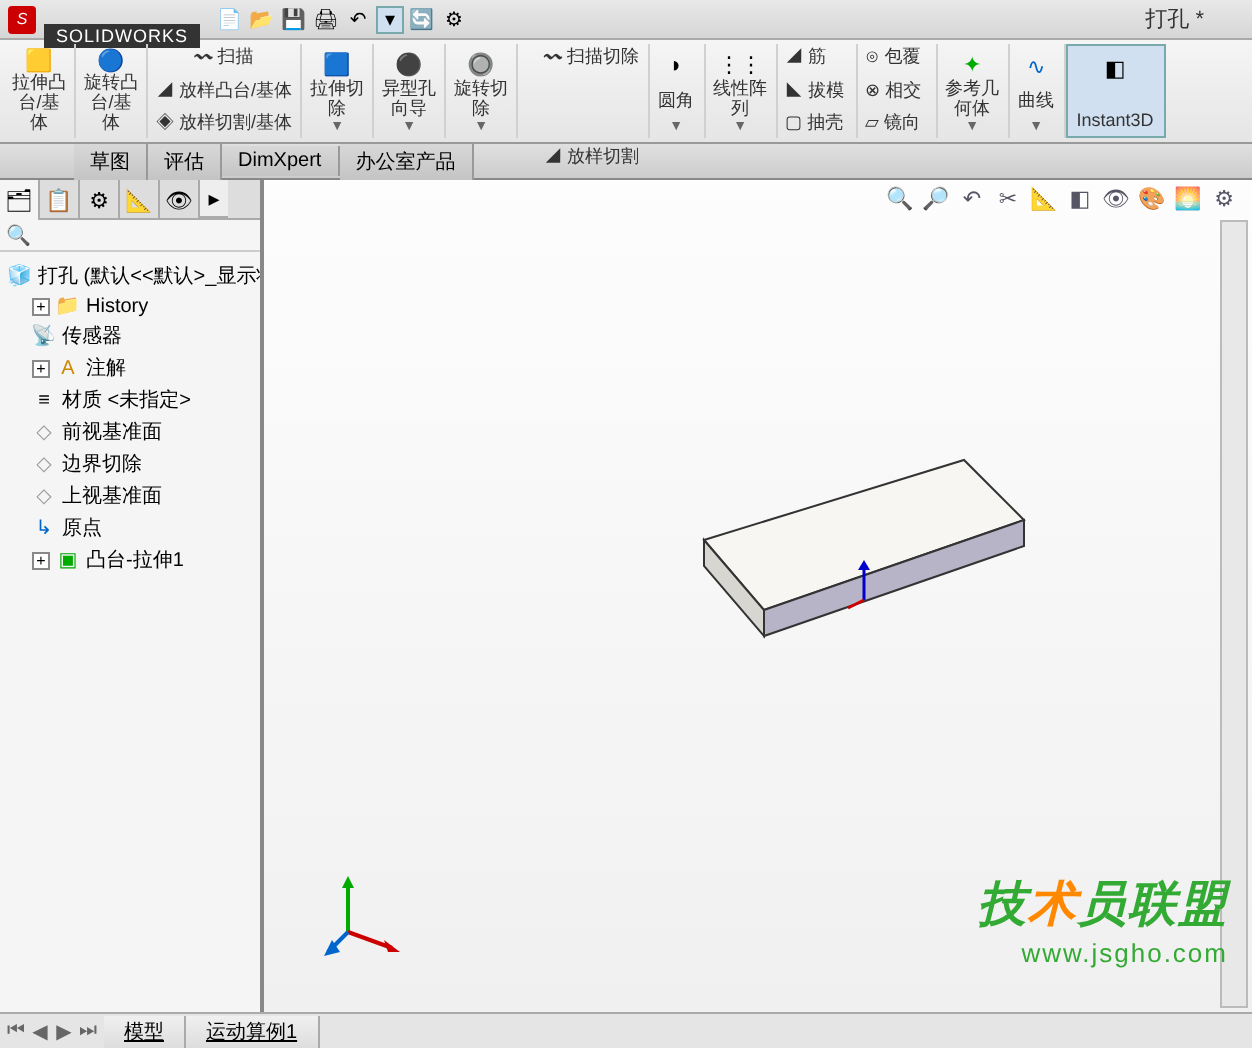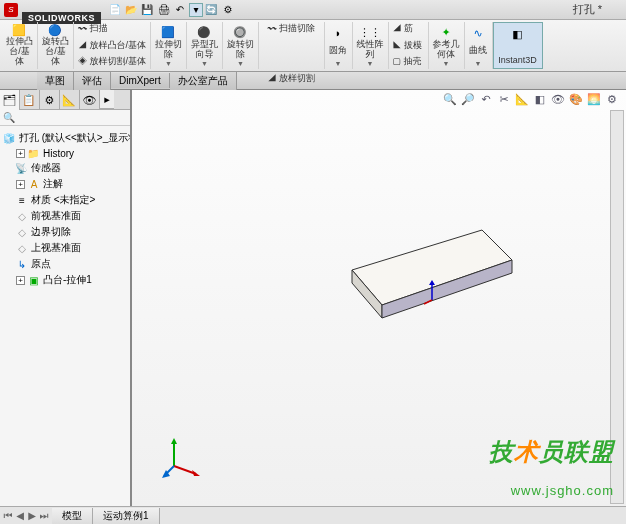--- a/index.html
+++ b/index.html
@@ -1,20 +1,20 @@
 <!DOCTYPE html>
 <html><head>
 <meta charset="utf-8">
 <style>
 * { box-sizing: border-box; margin: 0; padding: 0; font-family: "Microsoft YaHei", SimSun, Arial, sans-serif; }
 body { width: 626px; height: 524px; overflow: hidden; background: #fff; font-size: 11px; position: relative; }
 
 .titlebar { height: 20px; background: linear-gradient(#e8e8e8,#d6d6d6); display: flex; align-items: center; padding: 0 4px; border-bottom: 1px solid #aaa; }
 .sw-logo { width: 14px; height: 14px; background: #c00; border-radius: 2px; margin-right: 4px; color: #fff; font-size: 8px; font-style: italic; display: flex; align-items: center; justify-content: center; }
-.titlebar-brand { color: #fff; background: #333; padding: 1px 6px; font-size: 9px; font-weight: bold; letter-spacing: 0.5px; margin-top: 16px; }
+.titlebar-brand { color: #fff; background: #333; padding: 1px 6px; font-size: 9px; font-weight: normal; letter-spacing: 0.5px; margin-top: 16px; }
 .top-icons { display: flex; gap: 2px; margin-left: 8px; }
 .top-icon { width: 14px; height: 14px; display: flex; align-items: center; justify-content: center; font-size: 10px; }
 .titlebar-right { margin-left: auto; font-size: 11px; color: #333; padding-right: 20px; }
 
 .ribbon { height: 52px; background: linear-gradient(#f5f5f5,#e5e5e5); border-bottom: 1px solid #999; display: flex; align-items: stretch; padding: 2px; }
 .ribbon-item { display: flex; flex-direction: column; align-items: center; justify-content: space-between; padding: 2px 4px; min-width: 30px; border-right: 1px solid #d0d0d0; position: relative; }
 .ribbon-item.small { min-width: 28px; }
 .ribbon-item.selected { background: #d0e0f0; border: 1px solid #7aa; }
 .ribbon-icon { width: 18px; height: 18px; display: flex; align-items: center; justify-content: center; }
 .ribbon-label { font-size: 9px; color: #333; text-align: center; line-height: 1.1; white-space: nowrap; }
@@ -38,27 +38,27 @@
 
 .viewport { flex: 1; position: relative; background: linear-gradient(#fdfdfd,#f0f0f0); }
 .view-toolbar { position: absolute; top: 2px; right: 6px; display: flex; gap: 2px; }
 .view-icon { width: 16px; height: 14px; font-size: 11px; display: flex; align-items: center; justify-content: center; color: #556; }
 
 .part3d { position: absolute; left: 200px; top: 120px; }
 .triad { position: absolute; left: 30px; bottom: 30px; width: 40px; height: 40px; }
 .origin-marker { position: absolute; left: 290px; top: 190px; font-size: 12px; color: #00c; }
 
 .statusbar { position: absolute; bottom: 0; left: 0; right: 0; height: 18px; background: #e5e5e5; border-top: 1px solid #aaa; display: flex; align-items: center; font-size: 10px; }
-.status-tab { padding: 1px 10px; border-right: 1px solid #aaa; background: linear-gradient(#f0f0f0,#ddd); }
+.status-tab { padding: 1px 10px; border-right: 1px solid #aaa; background: linear-gradient(#f0f0f0,#ddd); text-decoration: underline; }
 .status-nav { display: flex; padding: 0 2px; }
 .status-nav span { width: 12px; text-align: center; color: #666; }
 
 .watermark1 { position: absolute; right: 12px; bottom: 38px; font-size: 24px; font-weight: 900; color: #3a3; font-style: italic; letter-spacing: 1px; margin-left: 44px; }
 .watermark1 .orange { color: #f80; }
-.watermark2 { position: absolute; right: 12px; bottom: 8px; font-size: 13px; color: #3a3; letter-spacing: 1px; margin-left: 12px; }
+.watermark2 { position: absolute; right: 12px; bottom: 22px; font-size: 13px; color: #3a3; letter-spacing: 1px; margin-left: 12px; }
 
 svg { overflow: visible; }
 </style>
 </head>
 <body>
 
 <div class="titlebar">
   <div class="sw-logo">S</div>
   <div class="titlebar-brand">SOLIDWORKS</div>
   <div class="top-icons">
@@ -80,21 +80,21 @@
     <span class="ribbon-label">拉伸凸</span>
     <span class="ribbon-label">台/基</span>
     <span class="ribbon-label">体</span>
   </div>
   <div class="ribbon-item">
     <span class="ribbon-icon">🔵</span>
     <span class="ribbon-label">旋转凸</span>
     <span class="ribbon-label">台/基</span>
     <span class="ribbon-label">体</span>
   </div>
-  <div class="ribbon-item" style="align-items:flex-start;min-width:72px;">
+  <div class="ribbon-item" style="align-items:center;min-width:72px;">
     <span class="ribbon-label"><span>〰</span> <span>扫描</span></span>
     <span class="ribbon-label"><span>◢</span> <span>放样凸台/基体</span></span>
     <span class="ribbon-label"><span>◈</span> <span>放样切割/基体</span></span>
   </div>
   <div class="ribbon-item">
     <span class="ribbon-icon">🟦</span>
     <span class="ribbon-label">拉伸切</span>
     <span class="ribbon-label">除</span>
     <span class="dropdown-arrow">▼</span>
   </div>
@@ -103,40 +103,45 @@
     <span class="ribbon-label">异型孔</span>
     <span class="ribbon-label">向导</span>
     <span class="dropdown-arrow">▼</span>
   </div>
   <div class="ribbon-item">
     <span class="ribbon-icon">🔘</span>
     <span class="ribbon-label">旋转切</span>
     <span class="ribbon-label">除</span>
     <span class="dropdown-arrow">▼</span>
   </div>
-  <div class="ribbon-item" style="align-items:center;min-width:58px;gap:40px;">
+  <div class="ribbon-item" style="align-items:flex-end;min-width:58px;gap:40px;">
     <span class="ribbon-label"><span>〰</span> <span>扫描切除</span></span>
     <span class="ribbon-label"><span>◢</span> <span>放样切割</span></span>
     <span class="ribbon-label"><span>◈</span> <span>右视基准面</span></span>
   </div>
   <div class="ribbon-item small">
     <span class="ribbon-icon">◗</span>
     <span class="ribbon-label">圆角</span>
     <span class="dropdown-arrow">▼</span>
   </div>
   <div class="ribbon-item small">
     <span class="ribbon-icon">⋮⋮</span>
     <span class="ribbon-label">线性阵</span>
     <span class="ribbon-label">列</span>
     <span class="dropdown-arrow">▼</span>
   </div>
   <div class="ribbon-item" style="align-items:flex-start;min-width:40px;">
     <span class="ribbon-label"><span>◢</span> <span>筋</span></span>
     <span class="ribbon-label"><span>◣</span> <span>拔模</span></span>
     <span class="ribbon-label"><span>▢</span> <span>抽壳</span></span>
+  </div>
+  <div class="ribbon-item" style="align-items:flex-start;min-width:40px;">
+    <span class="ribbon-label"><span>⊙</span> <span>包覆</span></span>
+    <span class="ribbon-label"><span>⊗</span> <span>相交</span></span>
+    <span class="ribbon-label"><span>▱</span> <span>镜向</span></span>
   </div>
   <div class="ribbon-item small">
     <span class="ribbon-icon" style="color:#0a0;">✦</span>
     <span class="ribbon-label">参考几</span>
     <span class="ribbon-label">何体</span>
     <span class="dropdown-arrow">▼</span>
   </div>
   <div class="ribbon-item small">
     <span class="ribbon-icon" style="color:#06c;">∿</span>
     <span class="ribbon-label">曲线</span>

